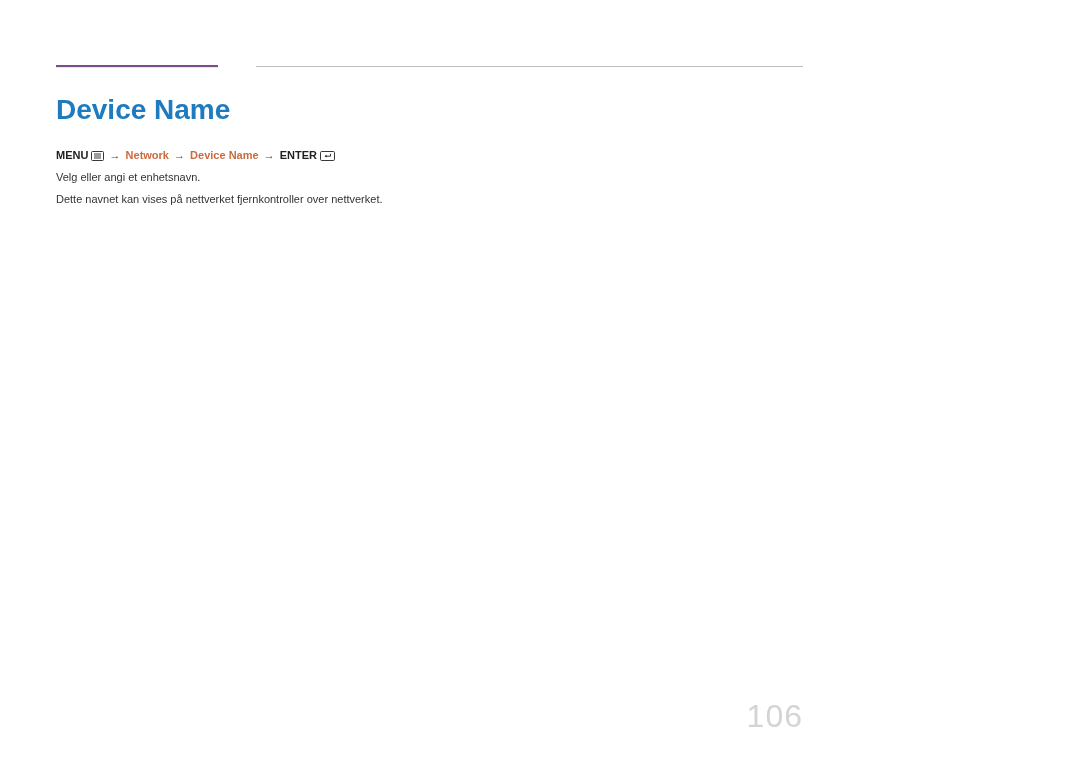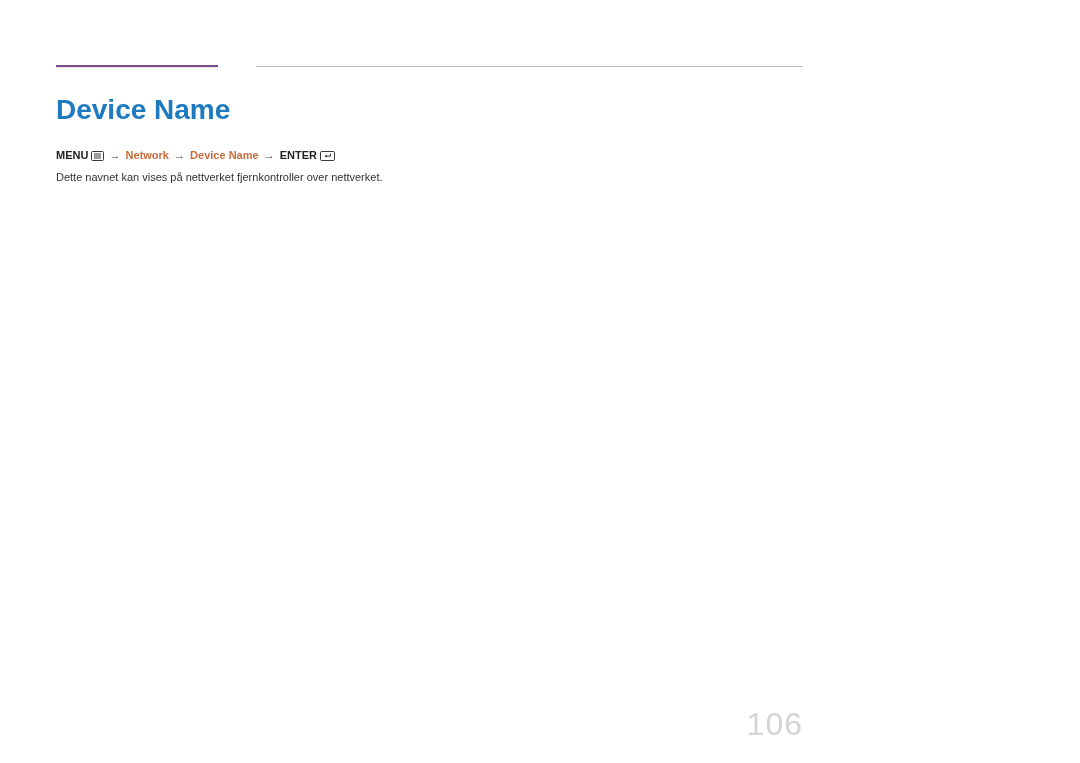--- a/index.html
+++ b/index.html
@@ -82,21 +82,21 @@
   p.body {
     margin: 0 0 5px 0;
     font-size: 11px;
     color: #333;
     line-height: 1.5;
   }
 
   .page-number {
     position: absolute;
     right: 56px;
-    bottom: 20px;
+    bottom: 28px;
     font-size: 32px;
     color: #d4d4d4;
     font-weight: 400;
     letter-spacing: 1px;
   }
 </style>
 </head>
 <body>
 
 <div class="page">
@@ -127,20 +127,21 @@
       <span class="bold">ENTER</span>
       <span class="enter-icon">
         <svg width="15" height="10" viewBox="0 0 15 10">
           <rect x="0.5" y="0.5" width="14" height="9" rx="1.2" ry="1.2" fill="none" stroke="#222" stroke-width="0.9"></rect>
           <path d="M10.5 2.8 L10.5 5.2 L5.2 5.2" fill="none" stroke="#222" stroke-width="0.9"></path>
           <path d="M6.6 3.8 L4.6 5.2 L6.6 6.6 Z" fill="#222"></path>
         </svg>
       </span>
     </div>
 
+    <p class="body">Velg eller angi et enhetsnavn.</p>
 
     <p class="body">Dette navnet kan vises på nettverket fjernkontroller over nettverket.</p>
 
   </div>
 
   <div class="page-number">106</div>
 
 </div>
 
 </body></html>

